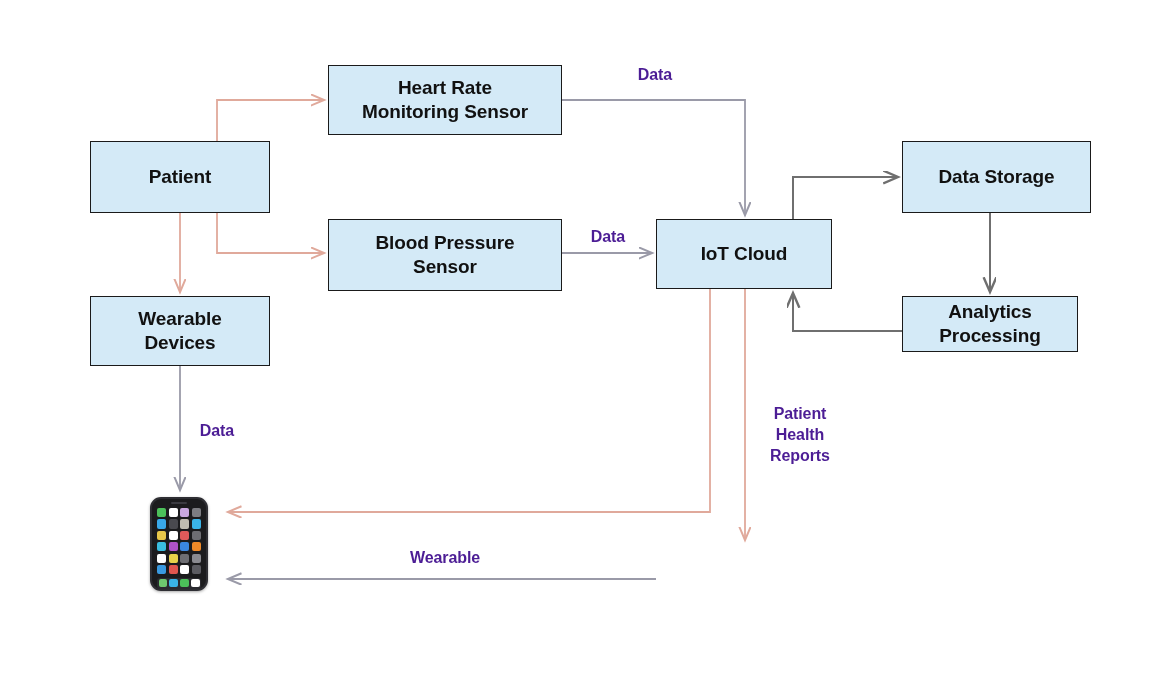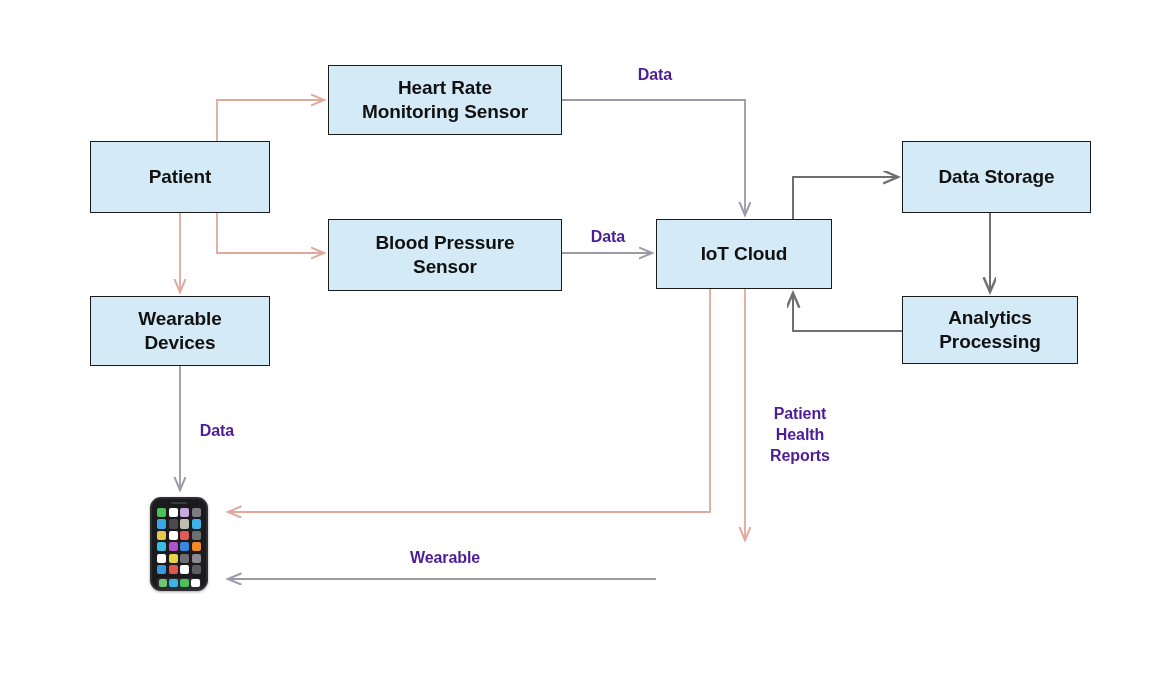--- a/index.html
+++ b/index.html
@@ -161,21 +161,21 @@
   </div>
 
   <div class="node" style="left:656px; top:219px; width:176px; height:70px;">
     <span>IoT Cloud</span>
   </div>
 
   <div class="node" style="left:902px; top:141px; width:189px; height:72px;">
     <span>Data Storage</span>
   </div>
 
-  <div class="node" style="left:902px; top:296px; width:176px; height:68px;">
+  <div class="node" style="left:902px; top:296px; width:176px; height:56px;">
     <span>Analytics
 Processing</span>
   </div>
 
 
   <div id="phone">
     <div class="notch"></div>
     <div class="screen" id="phone-screen">
         <div class="app" style="background: rgb(76, 192, 90);"></div>
         <div class="app" style="background: rgb(255, 255, 255);"></div>

